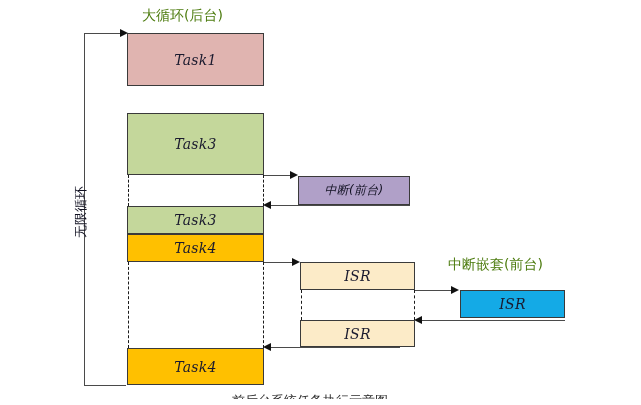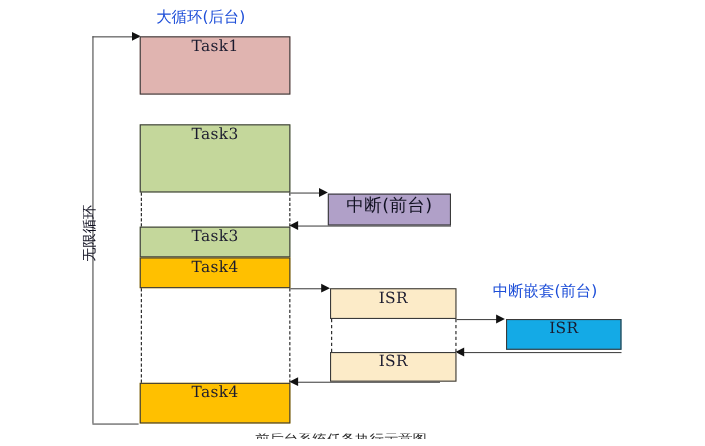--- a/index.html
+++ b/index.html
@@ -15,36 +15,37 @@
     width: 641px;
     height: 405px;
     background: #ffffff;
     overflow: hidden;
   }
   .box {
     position: absolute;
     box-sizing: border-box;
     border: 1px solid #3a3a3a;
     display: flex;
-    align-items: flex-start;
+    align-items: center;
     justify-content: center;
     font-size: 14px;
     color: #1a1a2e;
     letter-spacing: 0.3px;
+    font-style: italic;
   }
   .cjk {
     font-family: "DejaVu Sans", "Liberation Sans", sans-serif;
-    font-size: 16px;
+    font-size: 12px;
     color: #111122;
   }
   .label {
     position: absolute;
     font-family: "DejaVu Sans", "Liberation Sans", sans-serif;
     font-size: 14px;
-    color: #1d4ed8;
+    color: #4d7c0f;
     white-space: nowrap;
     text-align: center;
   }
   .vlabel {
     position: absolute;
     font-family: "DejaVu Sans", "Liberation Sans", sans-serif;
     font-size: 13px;
     color: #111122;
     white-space: nowrap;
     transform-origin: 0 0;

